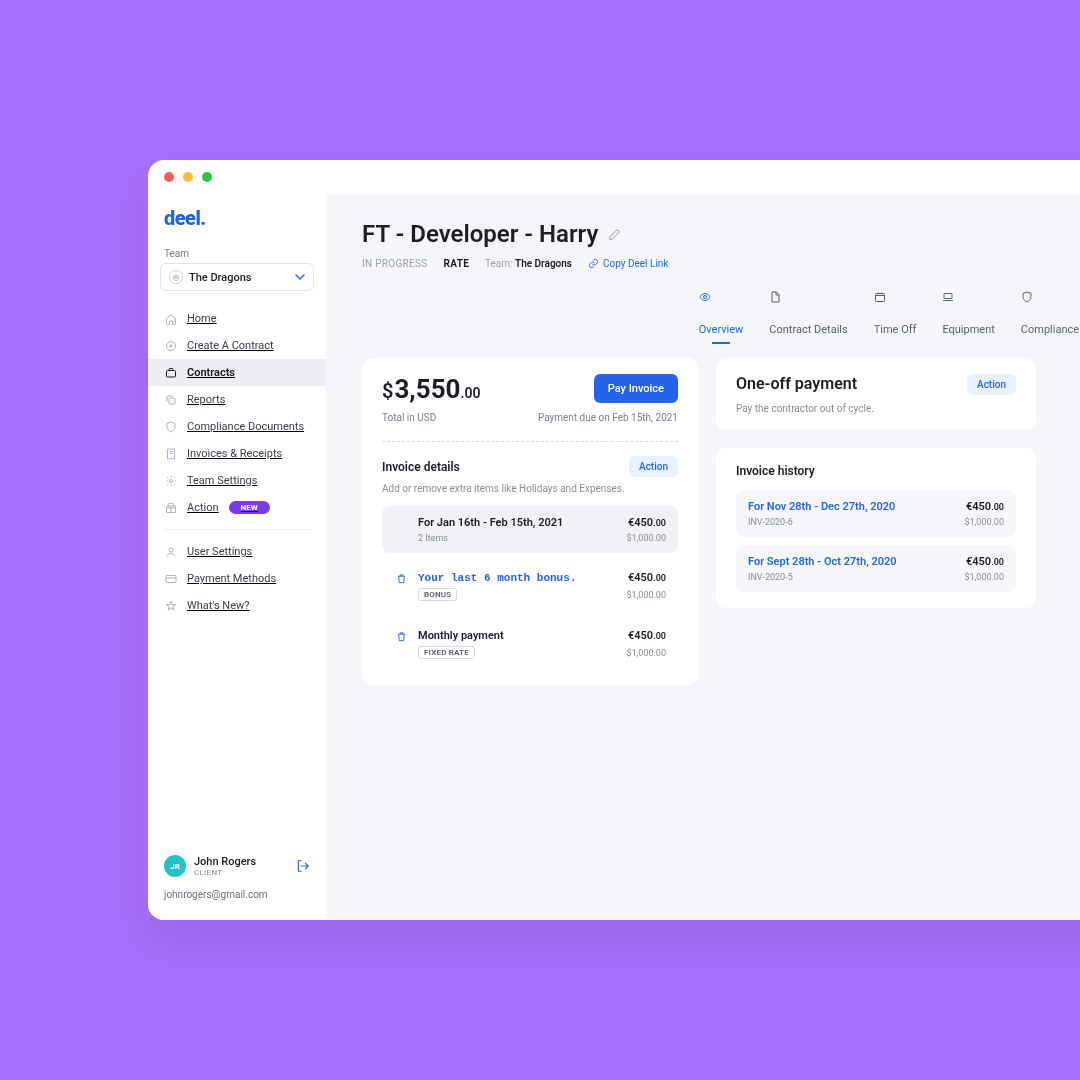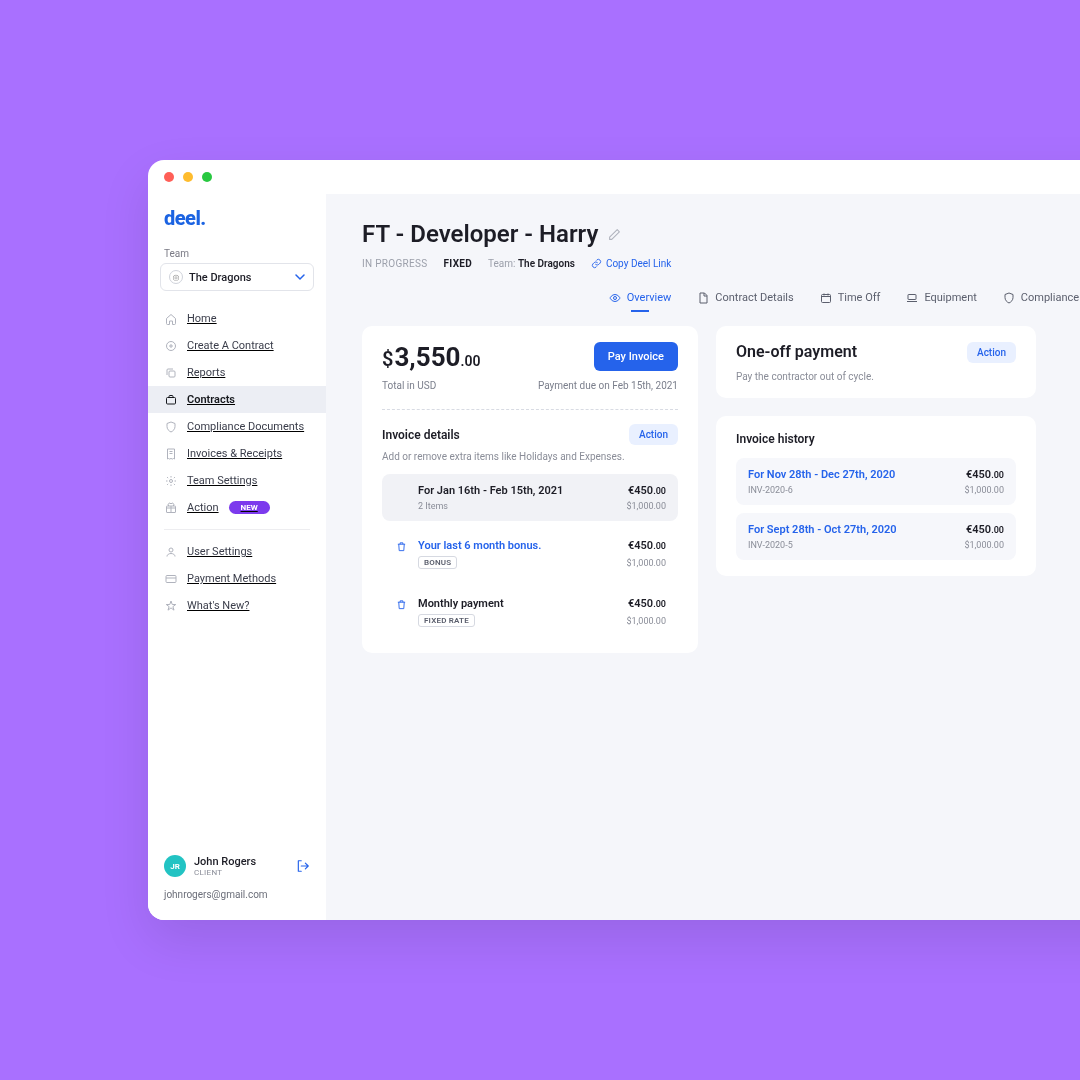--- a/index.html
+++ b/index.html
@@ -82,21 +82,21 @@
 .page-title-row { display:flex; align-items:center; gap:10px; }
 .page-title { font-size:24px; font-weight:600; color:#1d1d26; }
 .edit-title-icon { color:#b0b3bd; cursor:pointer; }
 .meta-row { display:flex; align-items:center; gap:16px; margin-top:10px; font-size:10px; }
 .meta-status { color:#9ca0ab; letter-spacing:0.3px;}
 .meta-fixed { color:#1d1d26; font-weight:700; letter-spacing:0.3px;}
 .meta-team { color:#9ca0ab; }
 .meta-team b { color:#1d1d26; font-weight:600;}
 .copy-link { color:#2563eb; display:flex; align-items:center; gap:4px; cursor:pointer;}
 .tabs { display:flex; gap:26px; margin-top:22px; font-size:11px; color:#5b5f6d; padding-right:10px; justify-content:flex-end; }
-.tab { display:flex; align-items:center; gap:6px; cursor:pointer; padding-bottom:8px; position:relative;}
+.tab { display:flex; gap:20px; cursor:pointer; padding-bottom:8px; position:relative;flex-direction:column;}
 .tab.active { color:#2563eb; }
 .tab.active::after { content:''; position:absolute; bottom:0; left:50%; transform:translateX(-50%); width:18px; height:2px; background:#2563eb;}
 .tab-icon { width:12px;height:12px;display:flex;align-items:center;justify-content:center;}
 .content-row { display:flex; gap:18px; margin-top:14px; }
 .card { background:#fff; border-radius:10px; padding:16px 20px; }
 .left-col { width:336px; display:flex; flex-direction:column;}
 .right-col { width:320px; display:flex; flex-direction:column; gap:18px;}
 .amount-row { display:flex; justify-content:space-between; align-items:flex-start;}
 .amount-big{ font-size:26px; font-weight:700; color:#1d1d26; display:flex; align-items:baseline;}
 .amount-big .cur{ font-size:20px; font-weight:600; margin-right:1px;}
@@ -109,21 +109,21 @@
 .chip-btn { background:#e9f0ff; color:#2563eb; border:none; border-radius:6px; padding:5px 10px; font-size:10px; font-weight:500; cursor:pointer;}
 .section-sub { font-size:10px; color:#8a8d98; margin-top:6px;}
 .inv-items { margin-top:12px; display:flex; flex-direction:column; gap:8px;}
 .inv-item { border-radius:8px; padding:10px 12px; display:flex; gap:10px; align-items:flex-start;}
 .inv-item.current { background:#f1f2f6;}
 .inv-left-icon { width:14px; display:flex; justify-content:center; padding-top:2px;}
 .trash-icon { color:#2563eb; cursor:pointer;}
 .inv-body { flex:1; display:flex; flex-direction:column; gap:4px;}
 .inv-line1 { display:flex; justify-content:space-between; align-items:baseline;}
 .inv-title { font-size:11px; font-weight:600; color:#1d1d26;}
-.inv-title.link { color:#2563eb; cursor:pointer;}
+.inv-title.link { color:#2563eb; cursor:pointer;font-family:Liberation Mono, monospace;}
 .inv-amount { font-size:11px; font-weight:600; color:#1d1d26;}
 .inv-amount .dec{ font-size:9px;}
 .inv-line2 { display:flex; justify-content:space-between; align-items:center;}
 .inv-sub { font-size:9px; color:#8a8d98;}
 .inv-sub-amount { font-size:9px; color:#8a8d98;}
 .pill { font-size:8px; font-weight:600; color:#5b5f6d; border:1px solid #d6d9e1; border-radius:3px; padding:1px 5px; letter-spacing:0.2px;}
 
 .oneoff { display:flex; justify-content:space-between; align-items:flex-start;}
 .oneoff-title { font-size:16px; font-weight:600; color:#1d1d26;}
 .oneoff-sub { font-size:10px; color:#8a8d98; margin-top:8px;}
@@ -172,37 +172,37 @@
           </div>
           <div class="nav-item">
             <span class="nav-icon">
               <svg width="12" height="12" viewBox="0 0 24 24">
                 <circle cx="12" cy="12" r="9" stroke="currentColor" stroke-width="2" fill="none"></circle>
                 <path d="M12 8v8M8 12h8" stroke="currentColor" stroke-width="2"></path>
               </svg>
             </span>
             <span>Create A Contract</span>
           </div>
+          <div class="nav-item active">
+            <span class="nav-icon">
+              <svg width="12" height="12" viewBox="0 0 24 24">
+                <rect x="3" y="7" width="18" height="13" rx="2" stroke="currentColor" stroke-width="2" fill="none"></rect>
+                <path d="M8 7V5a2 2 0 0 1 2-2h4a2 2 0 0 1 2 2v2" stroke="currentColor" stroke-width="2" fill="none"></path>
+              </svg>
+            </span>
+            <span>Contracts</span>
+          </div>
           <div class="nav-item">
             <span class="nav-icon">
               <svg width="12" height="12" viewBox="0 0 24 24">
                 <rect x="8" y="8" width="12" height="12" rx="2" stroke="currentColor" stroke-width="2" fill="none"></rect>
                 <path d="M4 16V6a2 2 0 0 1 2-2h10" stroke="currentColor" stroke-width="2" fill="none"></path>
               </svg>
             </span>
             <span>Reports</span>
-          </div>
-          <div class="nav-item active">
-            <span class="nav-icon">
-              <svg width="12" height="12" viewBox="0 0 24 24">
-                <rect x="3" y="7" width="18" height="13" rx="2" stroke="currentColor" stroke-width="2" fill="none"></rect>
-                <path d="M8 7V5a2 2 0 0 1 2-2h4a2 2 0 0 1 2 2v2" stroke="currentColor" stroke-width="2" fill="none"></path>
-              </svg>
-            </span>
-            <span>Contracts</span>
           </div>
           <div class="nav-item">
             <span class="nav-icon">
               <svg width="12" height="12" viewBox="0 0 24 24">
                 <path d="M12 2l8 3v6c0 5-3.5 9-8 11-4.5-2-8-6-8-11V5l8-3z" stroke="currentColor" stroke-width="2" fill="none"></path>
               </svg>
             </span>
             <span>Compliance Documents</span>
           </div>
           <div class="nav-item">
@@ -286,21 +286,21 @@
       <div class="page-title-row">
         <div class="page-title">FT - Developer - Harry</div>
         <span class="edit-title-icon">
           <svg width="13" height="13" viewBox="0 0 24 24">
               <path d="M3 21v-4L17 3l4 4L7 21H3z" stroke="currentColor" stroke-width="2" fill="none" stroke-linejoin="round"></path>
             </svg>
         </span>
       </div>
       <div class="meta-row">
         <span class="meta-status">IN PROGRESS</span>
-        <span class="meta-fixed">FIXED</span>
+        <span class="meta-fixed">RATE</span>
         <span class="meta-team"><span>Team:</span> <b>The Dragons</b></span>
         <span class="copy-link">
           <svg width="11" height="11" viewBox="0 0 24 24">
               <path d="M10 14a5 5 0 0 0 7 0l3-3a5 5 0 0 0-7-7l-1 1M14 10a5 5 0 0 0-7 0l-3 3a5 5 0 0 0 7 7l1-1" stroke="currentColor" stroke-width="2" fill="none" stroke-linecap="round"></path>
             </svg>
           <span>Copy Deel Link</span>
         </span>
       </div>
       <div class="tabs" id="tabs">
           <div class="tab active">

